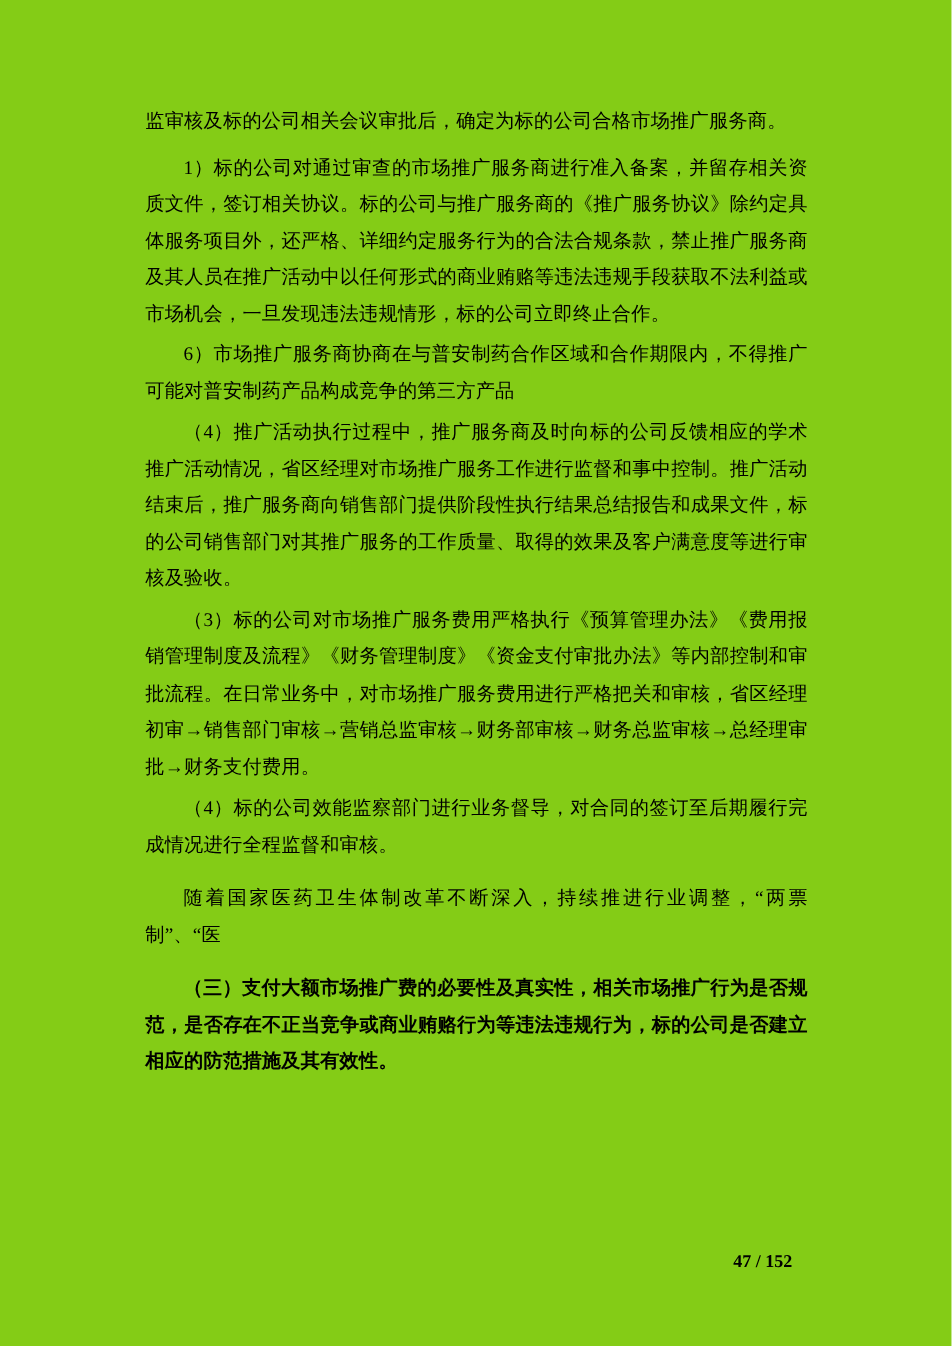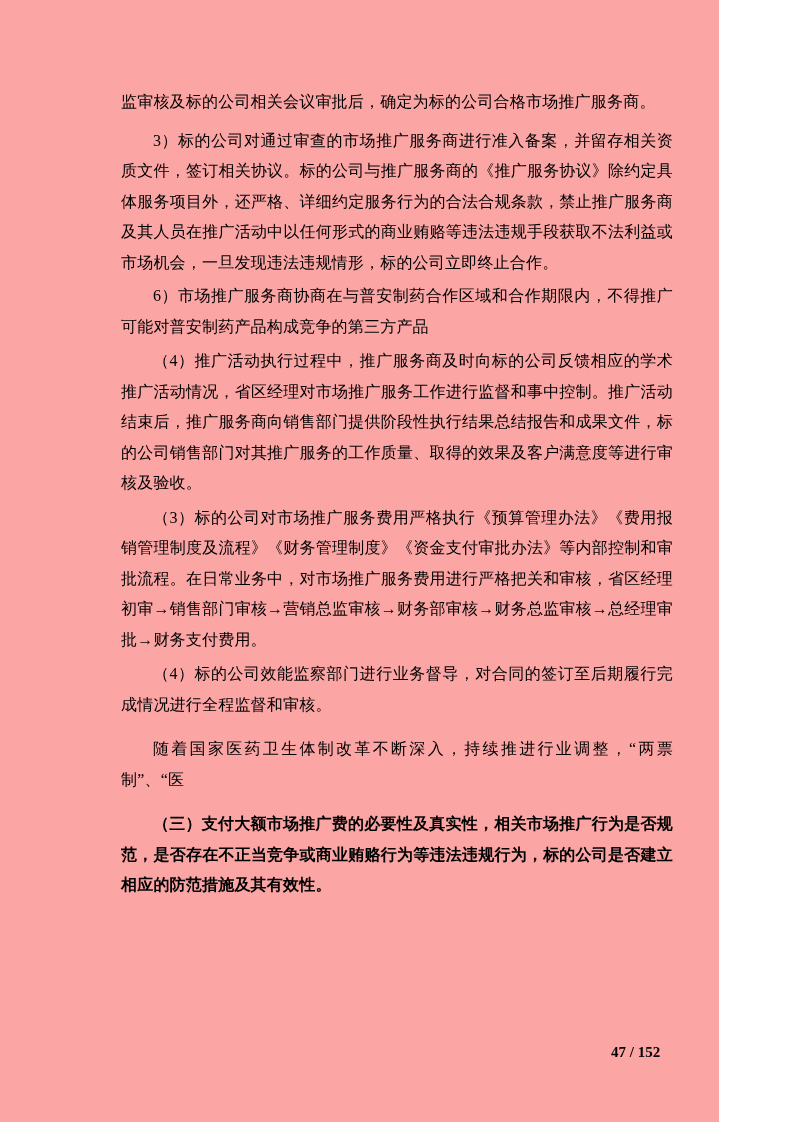--- a/index.html
+++ b/index.html
@@ -2,23 +2,23 @@
 <html><head>
 <meta charset="utf-8">
 <style>
   html, body {
     margin: 0;
     padding: 0;
     background: #ffffff;
   }
   .page {
     position: relative;
-    width: 719px;
+    width: 793px;
     height: 1122px;
-    background: #fca5a5;
+    background: #84cc16;
     color: #000000;
     font-family: "Liberation Serif", "DejaVu Serif", serif;
     overflow: hidden;
   }
   .page-body {
     position: absolute;
     left: 121px;
     top: 87px;
     width: 552px;
   }
@@ -46,21 +46,21 @@
     color: #000000;
     white-space: nowrap;
   }
 </style>
 </head>
 <body>
 
 <div class="page">
   <div class="page-body">
     <p>监审核及标的公司相关会议审批后，确定为标的公司合格市场推广服务商。</p>
-    <p class="indent mt-8">3）标的公司对通过审查的市场推广服务商进行准入备案，并留存相关资质文件，签订相关协议。标的公司与推广服务商的《推广服务协议》除约定具体服务项目外，还严格、详细约定服务行为的合法合规条款，禁止推广服务商及其人员在推广活动中以任何形式的商业贿赂等违法违规手段获取不法利益或市场机会，一旦发现违法违规情形，标的公司立即终止合作。</p>
+    <p class="indent mt-8">1）标的公司对通过审查的市场推广服务商进行准入备案，并留存相关资质文件，签订相关协议。标的公司与推广服务商的《推广服务协议》除约定具体服务项目外，还严格、详细约定服务行为的合法合规条款，禁止推广服务商及其人员在推广活动中以任何形式的商业贿赂等违法违规手段获取不法利益或市场机会，一旦发现违法违规情形，标的公司立即终止合作。</p>
     <p class="indent mt-3">6）市场推广服务商协商在与普安制药合作区域和合作期限内，不得推广可能对普安制药产品构成竞争的第三方产品</p>
     <p class="indent mt-4">（4）推广活动执行过程中，推广服务商及时向标的公司反馈相应的学术推广活动情况，省区经理对市场推广服务工作进行监督和事中控制。推广活动结束后，推广服务商向销售部门提供阶段性执行结果总结报告和成果文件，标的公司销售部门对其推广服务的工作质量、取得的效果及客户满意度等进行审核及验收。</p>
     <p class="indent mt-4">（3）标的公司对市场推广服务费用严格执行《预算管理办法》《费用报销管理制度及流程》《财务管理制度》《资金支付审批办法》等内部控制和审批流程。在日常业务中，对市场推广服务费用进行严格把关和审核，省区经理初审→销售部门审核→营销总监审核→财务部审核→财务总监审核→总经理审批→财务支付费用。</p>
     <p class="indent mt-4">（4）标的公司效能监察部门进行业务督导，对合同的签订至后期履行完成情况进行全程监督和审核。</p>
     <p class="indent mt-14">随着国家医药卫生体制改革不断深入，持续推进行业调整，“两票制”、“医</p>
     <p class="indent bold mt-14">（三）支付大额市场推广费的必要性及真实性，相关市场推广行为是否规范，是否存在不正当竞争或商业贿赂行为等违法违规行为，标的公司是否建立相应的防范措施及其有效性。</p>
   </div>
 
   <div class="page-footer">47 / 152</div>
 </div>

